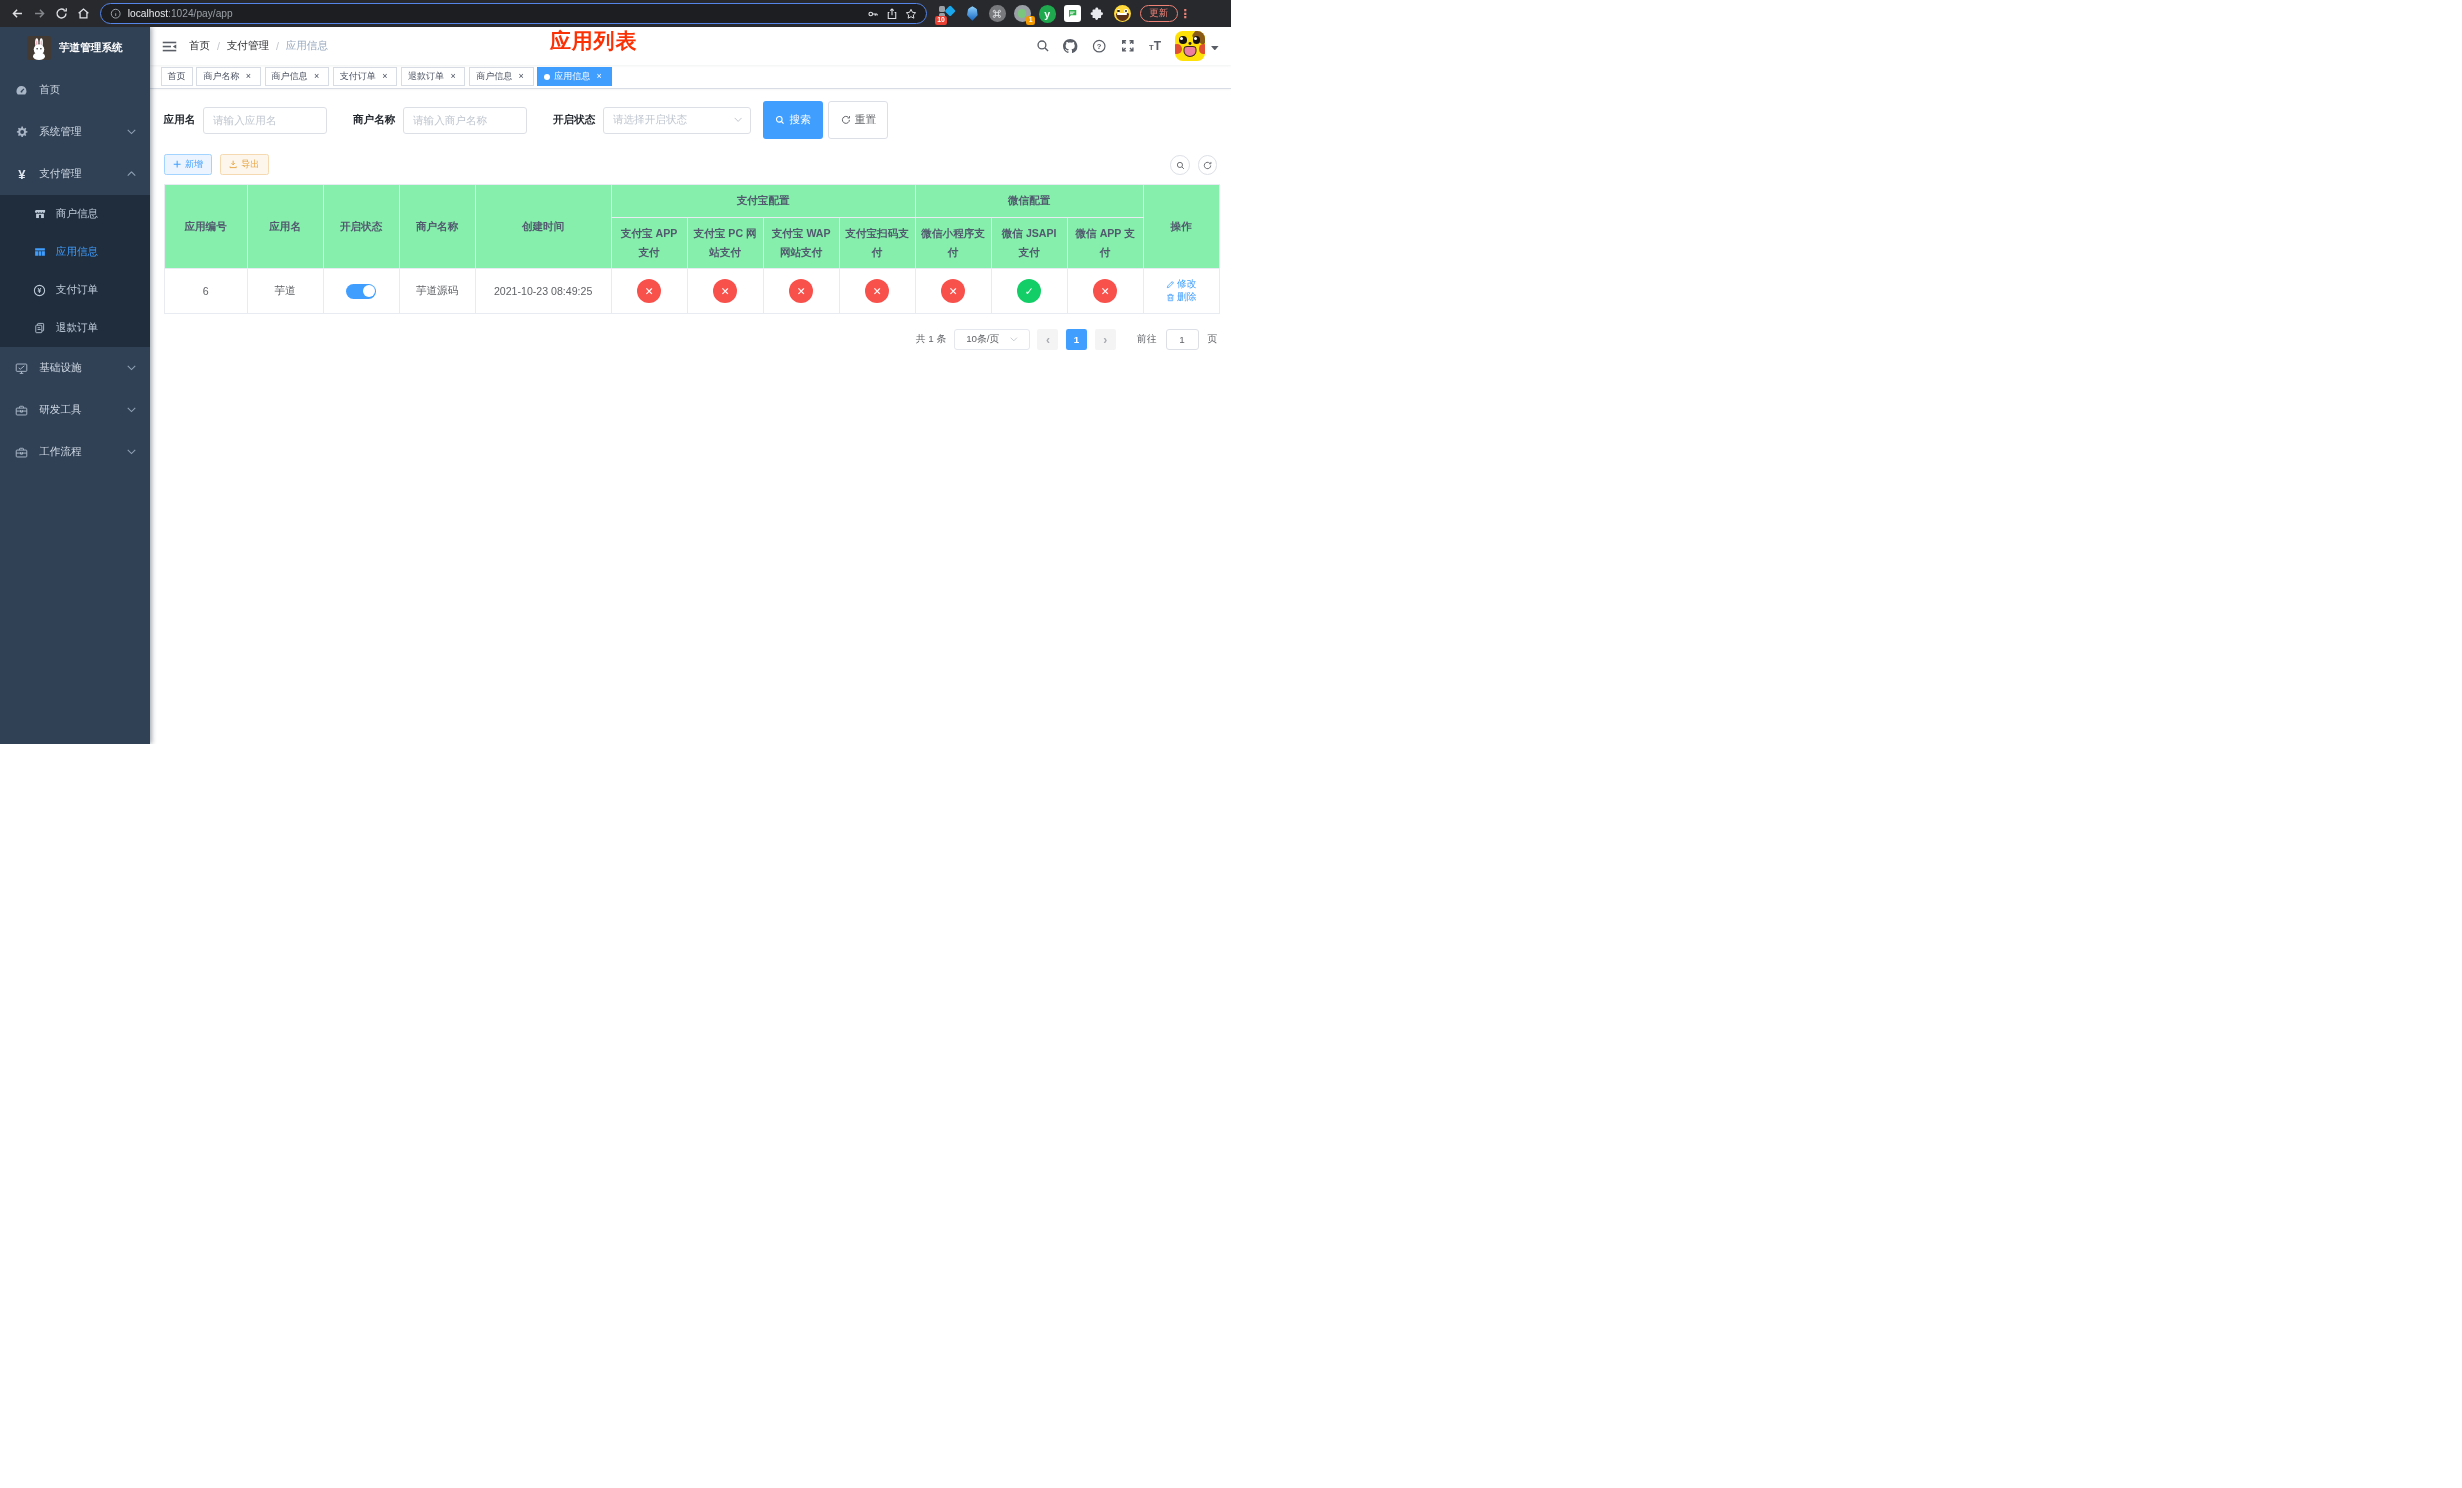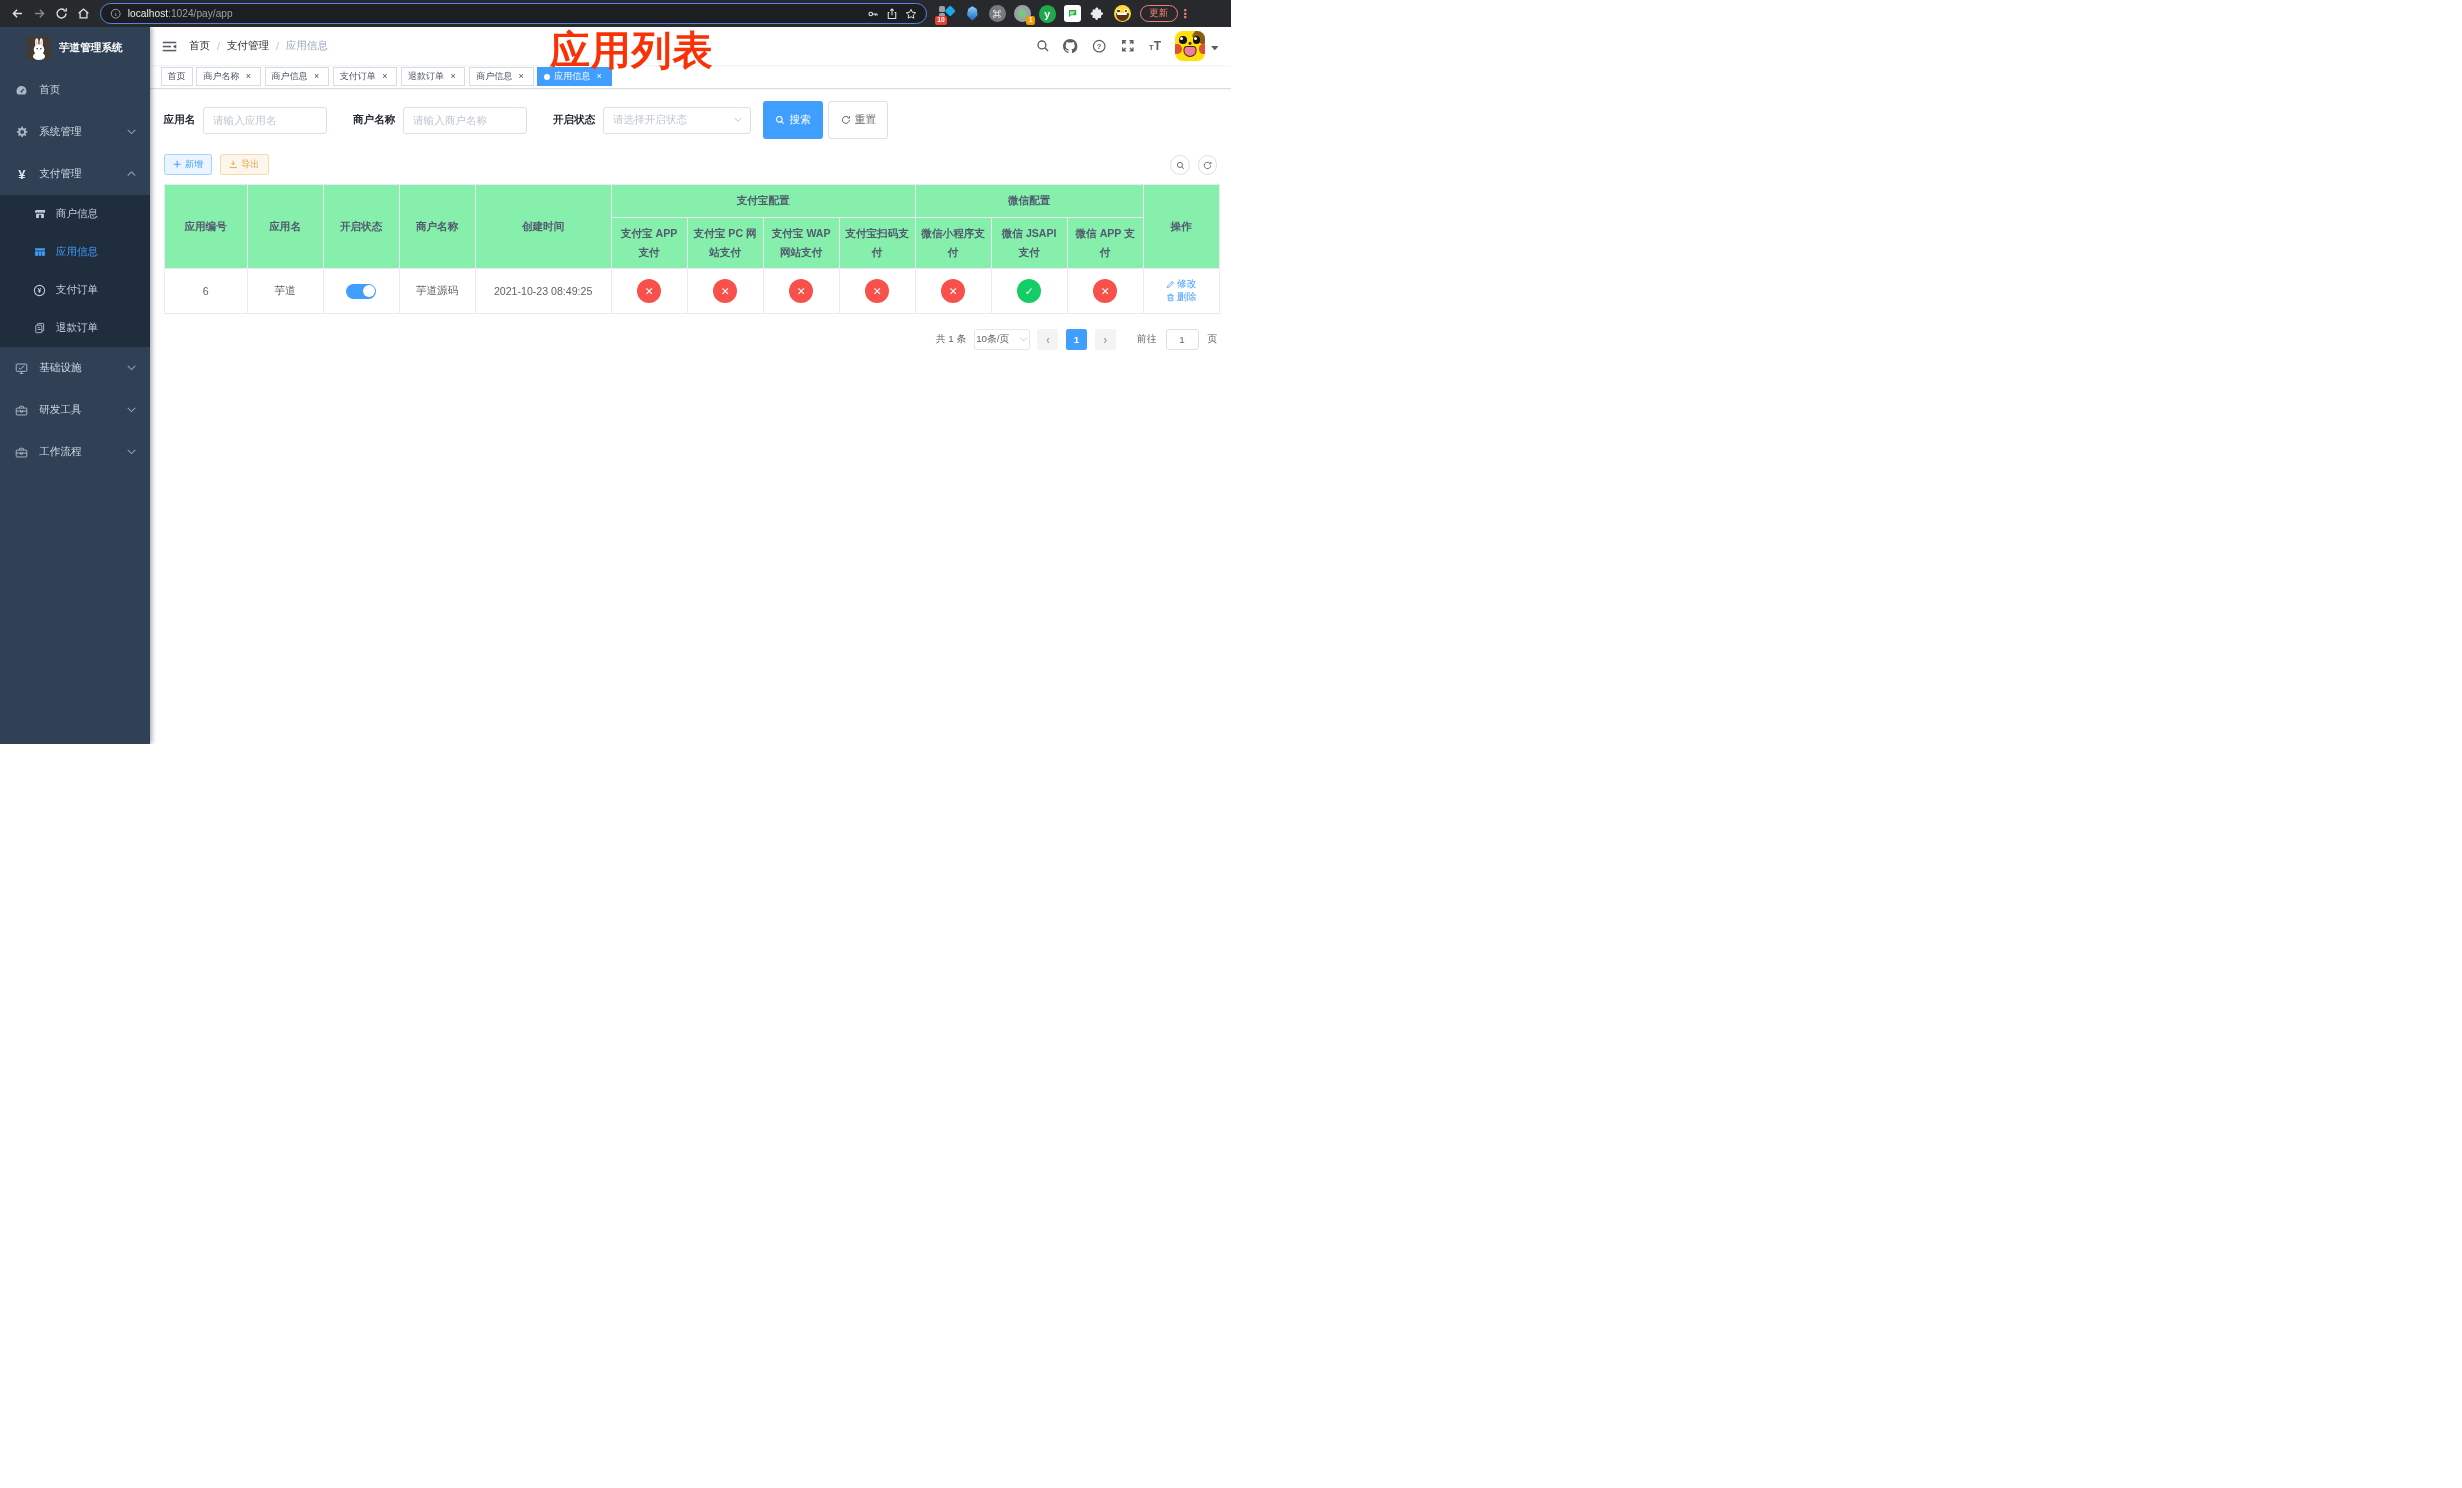--- a/index.html
+++ b/index.html
@@ -78,21 +78,21 @@
   .pika .eye{position:absolute;top:5.3px;width:7.6px;height:7.6px;background:#171210;border-radius:50%}
   .pika .eye::after{content:"";position:absolute;left:1.1px;top:1.1px;width:3px;height:3px;background:#fff;border-radius:50%}
   .pika .eyel{left:3.8px}.pika .eyer{right:5.3px}
   .pika .nose{position:absolute;left:50%;top:11.4px;width:3px;height:2.3px;background:#2a211c;border-radius:50%;transform:translateX(-50%)}
   .pika .mouth{position:absolute;left:50%;top:15px;transform:translateX(-50%);width:13px;height:11.4px;
                background:#ef7fa2;border:1.5px solid #3c2a16;border-radius:30% 30% 50% 50%}
   .pika .cheek{position:absolute;top:13px;width:9.8px;height:9.8px;background:#e04f31;border-radius:50%}
   .pika .chl{left:-3px}.pika .chr{right:-3px}
   .caret{color:#5a5e66}
 
-  .overlay-title{position:absolute;left:550px;top:29.5px;font-size:40px;font-weight:900;color:#fb3106;
+  .overlay-title{position:absolute;left:550px;top:29.5px;font-size:21px;font-weight:900;color:#fb3106;
                  z-index:60;letter-spacing:0.8px;line-height:1;pointer-events:none}
 
   .tabsbar{height:24px;display:flex;align-items:center;gap:3.8px;padding:0 10.6px;background:#fff;
            border-bottom:0.8px solid #d8dce5;box-shadow:0 0.8px 2.3px rgba(0,0,0,.06);position:relative;z-index:4}
   .tab{height:19.7px;display:inline-flex;align-items:center;gap:3.8px;padding:0 6px;border:0.8px solid #d8dce5;
        background:#fff;color:#495060;font-size:9px;cursor:pointer;white-space:nowrap}
   .tab-dot{display:none;width:6px;height:6px;border-radius:50%;background:#fff;flex:0 0 auto}
   .tab-close{font-size:9px;width:10.6px;height:10.6px;border-radius:50%;display:flex;align-items:center;
              justify-content:center;cursor:pointer;line-height:1}
   .tab-close::before{content:"×"}
@@ -137,21 +137,21 @@
   .status{width:24px;height:24px;border-radius:50%;display:inline-flex;align-items:center;justify-content:center;
           color:#fff;font-size:10.6px;vertical-align:middle}
   .status.is-false{background:#f8514c}
   .status.is-true{background:#13ce66}
   .status.is-false::before{content:"✕"}
   .status.is-true::before{content:"✓"}
 
   .ops a{color:#409eff;font-size:9.8px;text-decoration:none;display:inline-flex;align-items:center;gap:2.3px;margin:0 3.8px;cursor:pointer}
 
   .pager{display:flex;align-items:center;justify-content:flex-end;margin-top:15px;gap:7.6px;color:#606266;font-size:9.8px}
-  .psel{width:56px;height:21px;border:0.8px solid #e4e7ed;border-radius:3px;display:flex;align-items:center;
+  .psel{width:76px;height:21px;border:0.8px solid #e4e7ed;border-radius:3px;display:flex;align-items:center;
         justify-content:center;gap:10.6px;color:#606266;cursor:pointer;background:#fff}
   .psel .pch{color:#c0c4cc;display:flex}
   .pbtn{width:21px;height:21px;background:#f4f4f5;border-radius:2.3px;display:flex;align-items:center;
         justify-content:center;color:#a8abb2;font-size:9.8px;cursor:pointer;font-weight:700}
   .pbtn.prev::before{content:"‹";font-size:12px}
   .pbtn.next::before{content:"›";font-size:12px}
   .pcur{width:21px;height:21px;background:#409eff;border-radius:2.3px;color:#fff;display:flex;align-items:center;
         justify-content:center;font-weight:700;font-size:9.8px;cursor:pointer}
   .pgoto{width:33px;height:21px;border:0.8px solid #dcdfe6;border-radius:3px;text-align:center;font-size:9.8px;
          color:#606266;outline:none;font-family:inherit;margin:0 1.5px}

